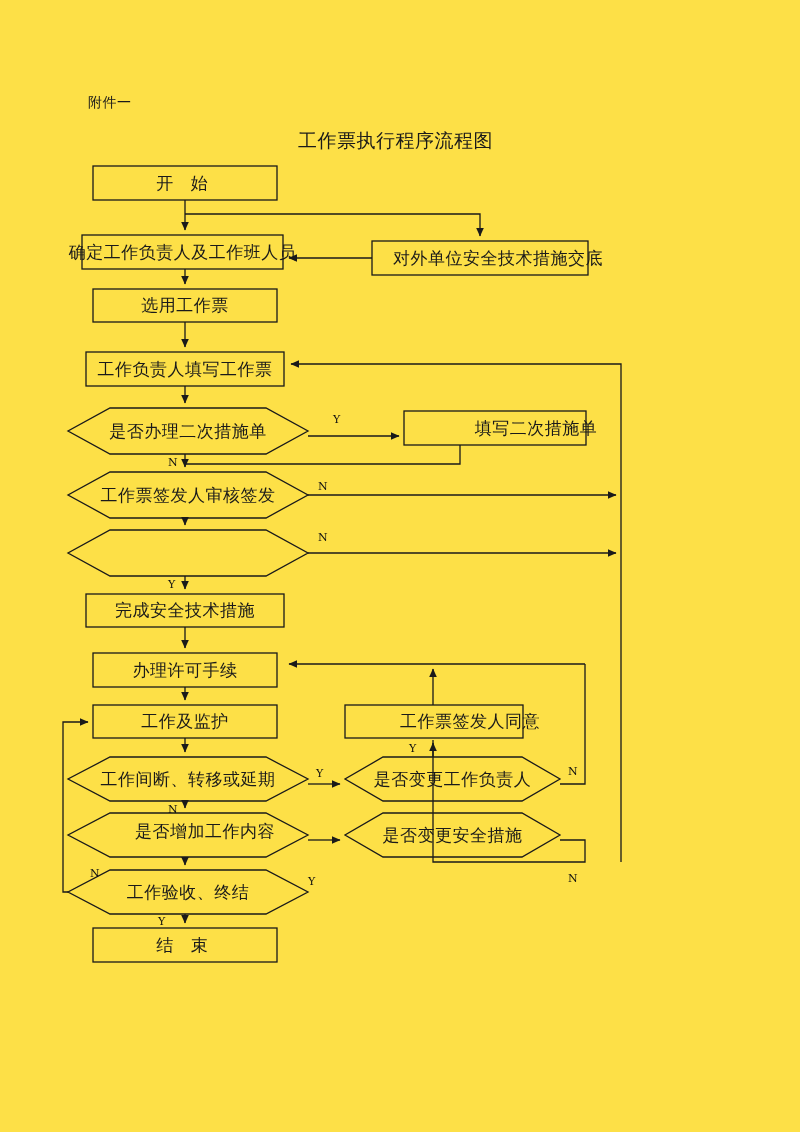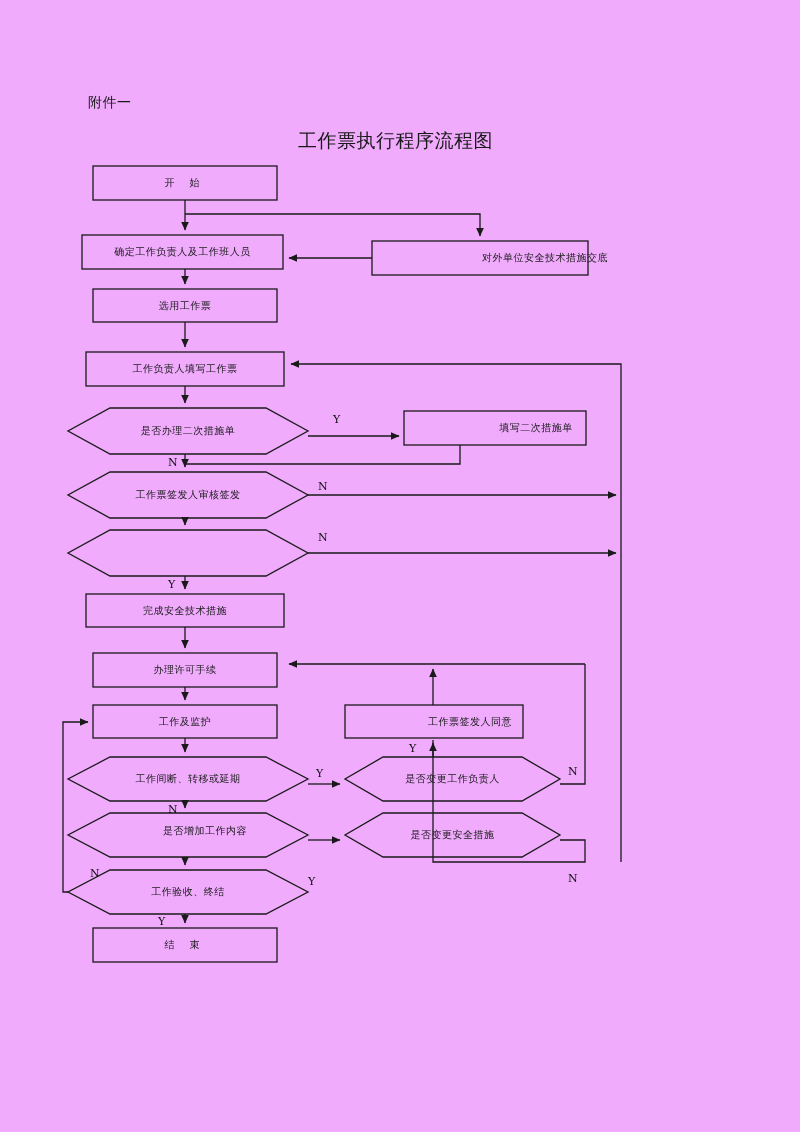--- a/index.html
+++ b/index.html
@@ -3,21 +3,21 @@
 <meta charset="utf-8">
 <style>
   html,body{margin:0;padding:0;background:#ffffff;}
   body{
     width:800px;height:1132px;
     font-family:"DejaVu Sans","Liberation Sans",sans-serif;
     color:#1a1a1a;
     position:relative;
     overflow:hidden;
   }
-  #page{position:relative;width:800px;height:1132px;background:#f0abfc;text-decoration:underline;}
+  #page{position:relative;width:800px;height:1132px;background:#fde047;text-decoration:underline;}
   #svg-layer{position:absolute;left:0;top:0;width:800px;height:1132px;}
 
   .txt{position:absolute;white-space:nowrap;}
 
   .attach-label{
     left:88px;top:94px;
     font-size:14px;
     font-family:"DejaVu Serif","Liberation Serif",serif;
     letter-spacing:0.5px;
   }
@@ -25,21 +25,21 @@
     left:298px;top:128px;
     font-size:19px;
     font-family:"DejaVu Serif","Liberation Serif",serif;
     letter-spacing:0.5px;
   }
 
   
   .node-label{
     position:absolute;
     display:flex;align-items:center;justify-content:center;
-    font-size:10px;
+    font-size:17px;
     font-family:"DejaVu Serif","Liberation Serif",serif;
     letter-spacing:0.5px;
     white-space:nowrap;
     pointer-events:none;
   }
   .node-label.wide-space{letter-spacing:6px;}
 
   .edge-label{
     position:absolute;
     font-size:11px;
@@ -144,21 +144,21 @@
       <path d="M185,914 L185,923" marker-end="url(#ah)"></path>
 
       <path d="M68,892 L63,892 L63,722 L88,722" marker-end="url(#ah)"></path>
     </g>
   </svg>
 
   <div class="node-label wide-space" style="left:93px;top:166px;width:184px;height:34px;">开  始</div>
 
   <div class="node-label" style="left:82px;top:235px;width:201px;height:34px;">确定工作负责人及工作班人员</div>
 
-  <div class="node-label" style="left:372px;top:241px;width:252px;height:34px;padding-left:47px;">对外单位安全技术措施交底</div>
+  <div class="node-label" style="left:372px;top:241px;width:252px;height:34px;">对外单位安全技术措施交底</div>
 
   <div class="node-label" style="left:93px;top:289px;width:184px;height:33px;">选用工作票</div>
 
   <div class="node-label" style="left:86px;top:352px;width:198px;height:34px;">工作负责人填写工作票</div>
 
   <div class="node-label" style="left:68px;top:408px;width:240px;height:46px;text-align:right;">是否办理二次措施单</div>
 
   <div class="node-label" style="left:404px;top:411px;width:182px;height:34px;padding-left:41px;">填写二次措施单</div>
 
   <div class="node-label" style="left:68px;top:472px;width:240px;height:46px;">工作票签发人审核签发</div>

